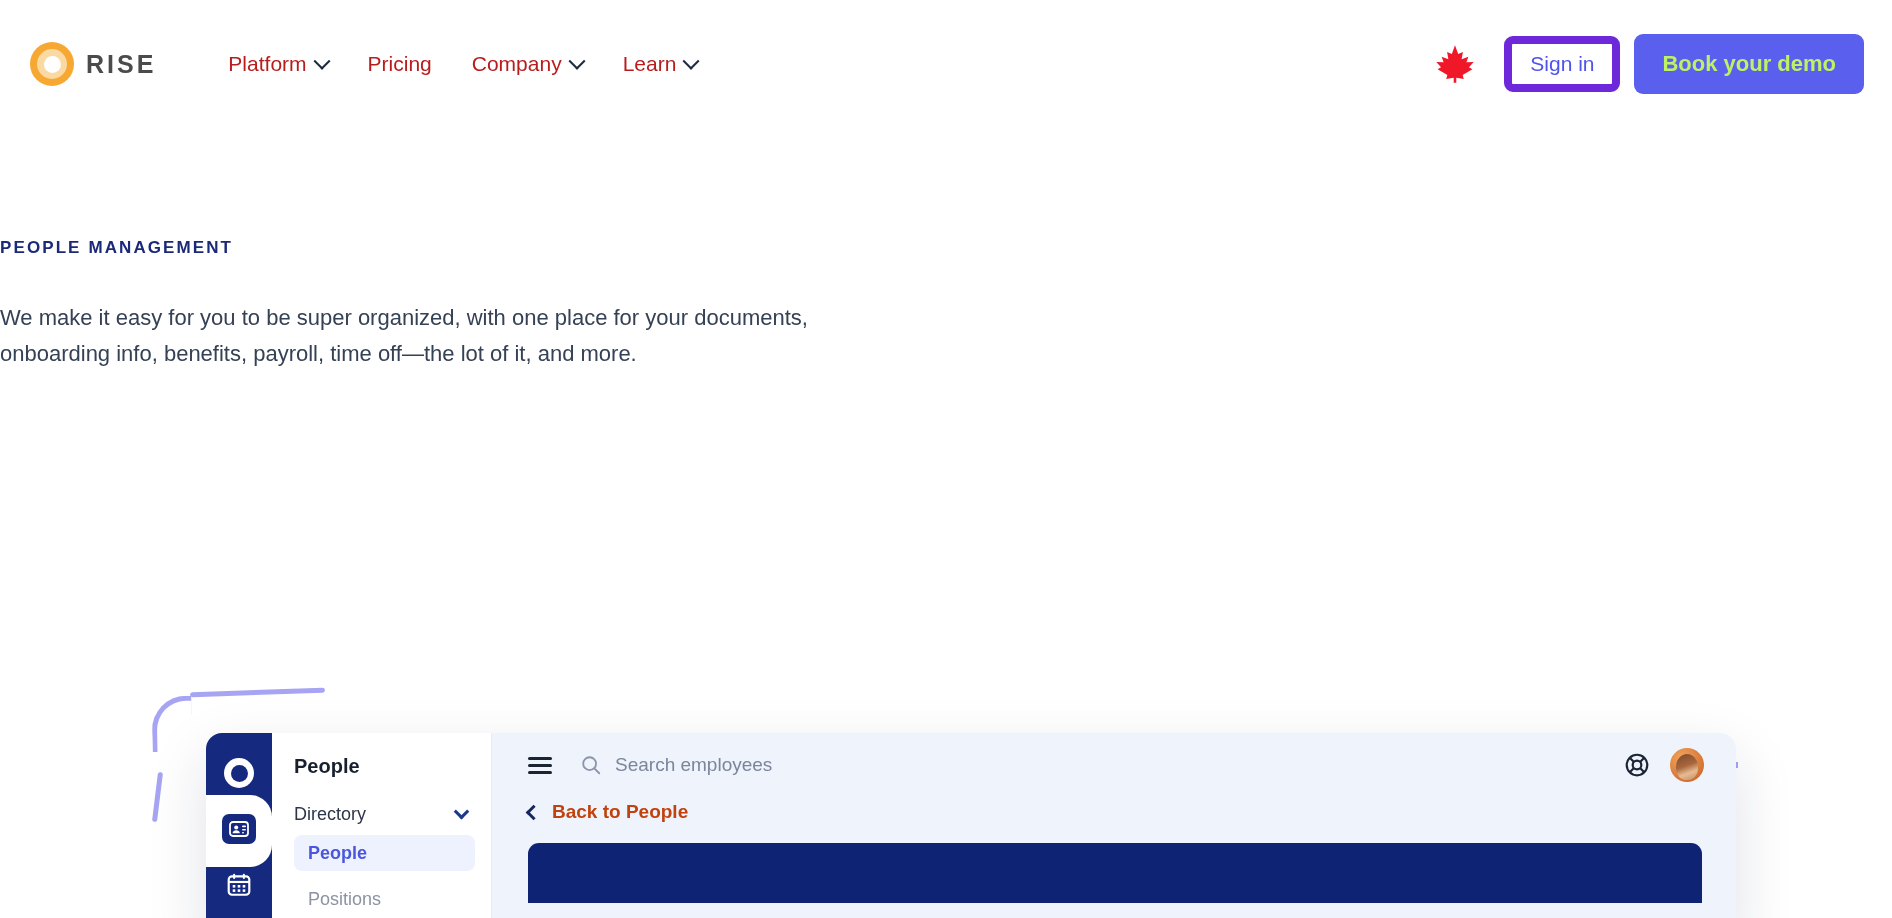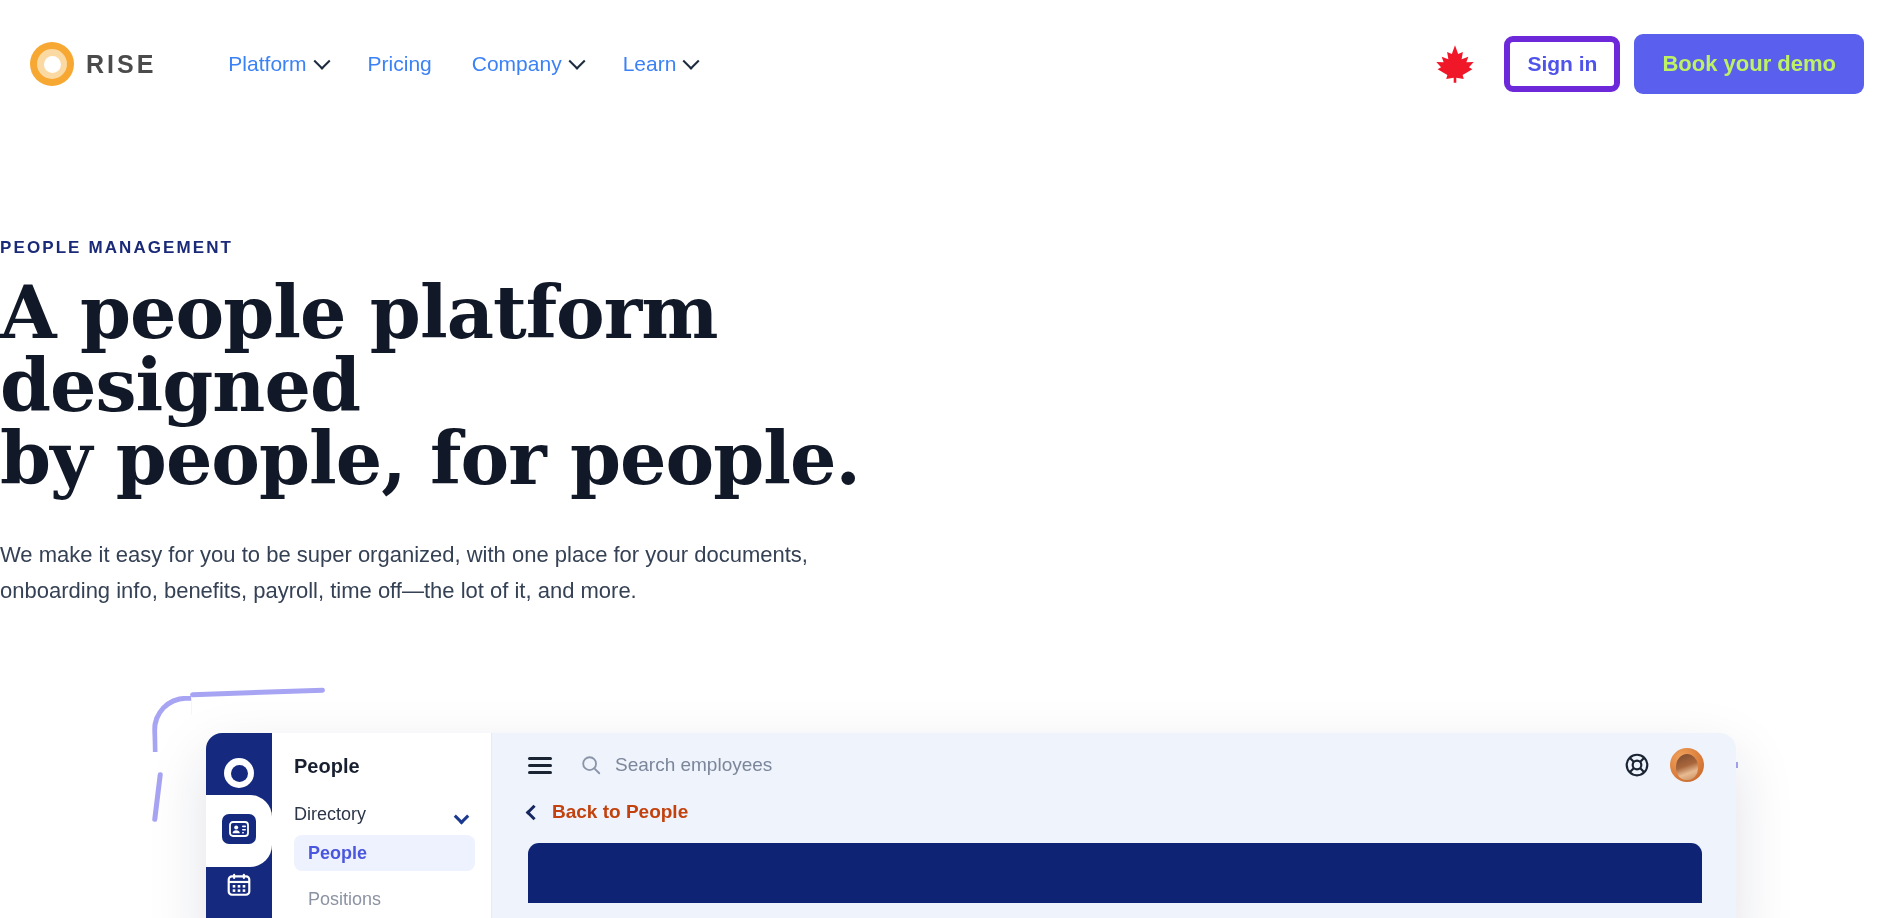--- a/index.html
+++ b/index.html
@@ -66,21 +66,21 @@
     align-items: center;
     gap: 0px;
     margin-left: 52px;
   }
   .nav-item {
     display: flex;
     align-items: center;
     gap: 9px;
     padding: 10px 20px;
     font-size: 21px;
-    color: #3b82f6;
+    color: #b91c1c;
     cursor: pointer;
     white-space: nowrap;
   }
   .chev {
     display: inline-block;
     width: 12px; height: 12px;
     border-right: 2.6px solid #1c2b3f;
     border-bottom: 2.6px solid #1c2b3f;
     transform: rotate(45deg) translate(-2px,-2px);
     flex: 0 0 auto;
@@ -89,26 +89,26 @@
   .header-right {
     margin-left: auto;
     display: flex;
     align-items: center;
     gap: 0;
     margin-right: 28px;
   }
   .leaf-icon { width: 46px; height: 46px; margin-right: 26px; cursor: pointer; }
   .btn-signin {
     width: 116px; height: 56px;
-    border: 6px solid #6d28d9;
+    border: 8px solid #6d28d9;
     border-radius: 9px;
     background: #ffffff;
     color: #4f53ea;
     font-size: 21px;
-    font-weight: bold;
+    font-weight: normal;
     font-family: "Liberation Sans", sans-serif;
     cursor: pointer;
     display: flex; align-items: center; justify-content: center;
     margin-right: 14px;
   }
   .btn-demo {
     height: 60px;
     padding: 0 28px;
     border: none;
     border-radius: 9px;
@@ -251,21 +251,21 @@
     border-right: 1px solid #e7ebf3;
   }
   .sp-title {
     font-size: 20px;
     font-weight: bold;
     color: #18202f;
   }
   .sp-group {
     margin-top: 26px;
     display: flex;
-    align-items: flex-end;
+    align-items: center;
     justify-content: space-between;
     padding-right: 8px;
     cursor: pointer;
   }
   .sp-group-label { font-size: 18px; color: #2c3648; }
   .chev-nav {
     width: 11px; height: 11px;
     border-right: 3px solid #1b3a8f;
     border-bottom: 3px solid #1b3a8f;
     transform: rotate(45deg) translate(-2px,-2px);
@@ -390,25 +390,20 @@
     <svg class="leaf-icon" viewBox="0 0 64 64">
       <path fill="#f01728" d="M32 6 L36.4 18.2 L43 15.4 L41.2 25.4 L50.6 21.8 L47.8 29.6 L58 29.2 L51.4 36.6 L56.2 39.2 L42.6 47.2 L44.2 53 L33.8 51.2 L33.8 58 L30.2 58 L30.2 51.2 L19.8 53 L21.4 47.2 L7.8 39.2 L12.6 36.6 L6 29.2 L16.2 29.6 L13.4 21.8 L22.8 25.4 L21 15.4 L27.6 18.2 Z"></path>
     </svg>
     <button class="btn-signin">Sign in</button>
     <button class="btn-demo">Book your demo</button>
   </div>
 </header>
 
 <section class="hero">
   <div class="eyebrow">PEOPLE MANAGEMENT</div>
-  <h1 class="hero-title">
-    <span>A people platform</span>
-    <span>designed</span>
-    <span>by people, for people.</span>
-  </h1>
   <p class="hero-sub">
     <span>We make it easy for you to be super organized, with one place for your documents,</span>
     <span>onboarding info, benefits, payroll, time off—the lot of it, and more.</span>
   </p>
 </section>
 
 <section class="mock-stage">
 
   <span class="deco deco-corner"></span>
   <span class="deco deco-top"></span>

